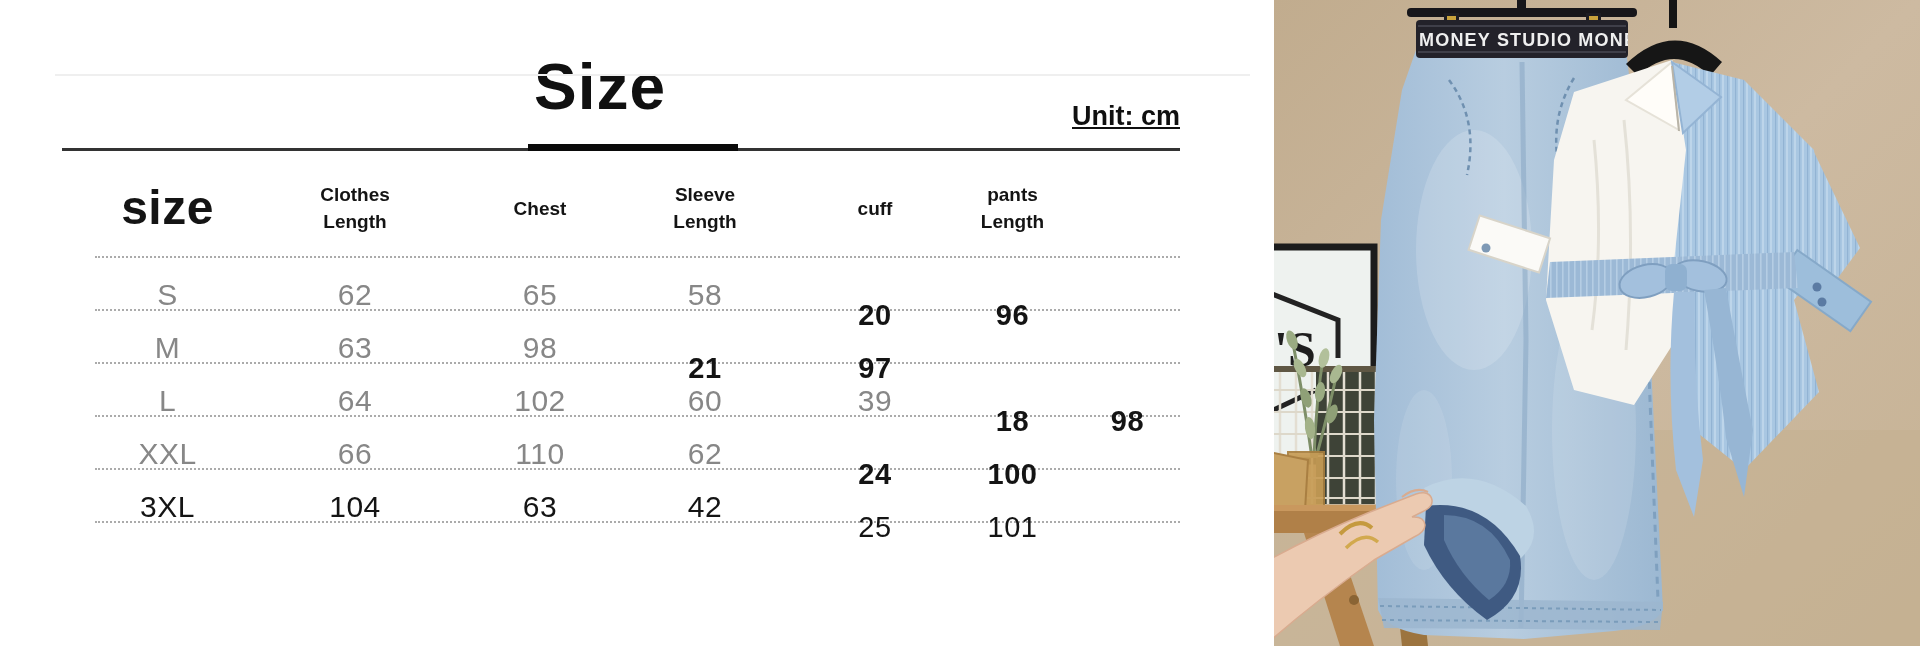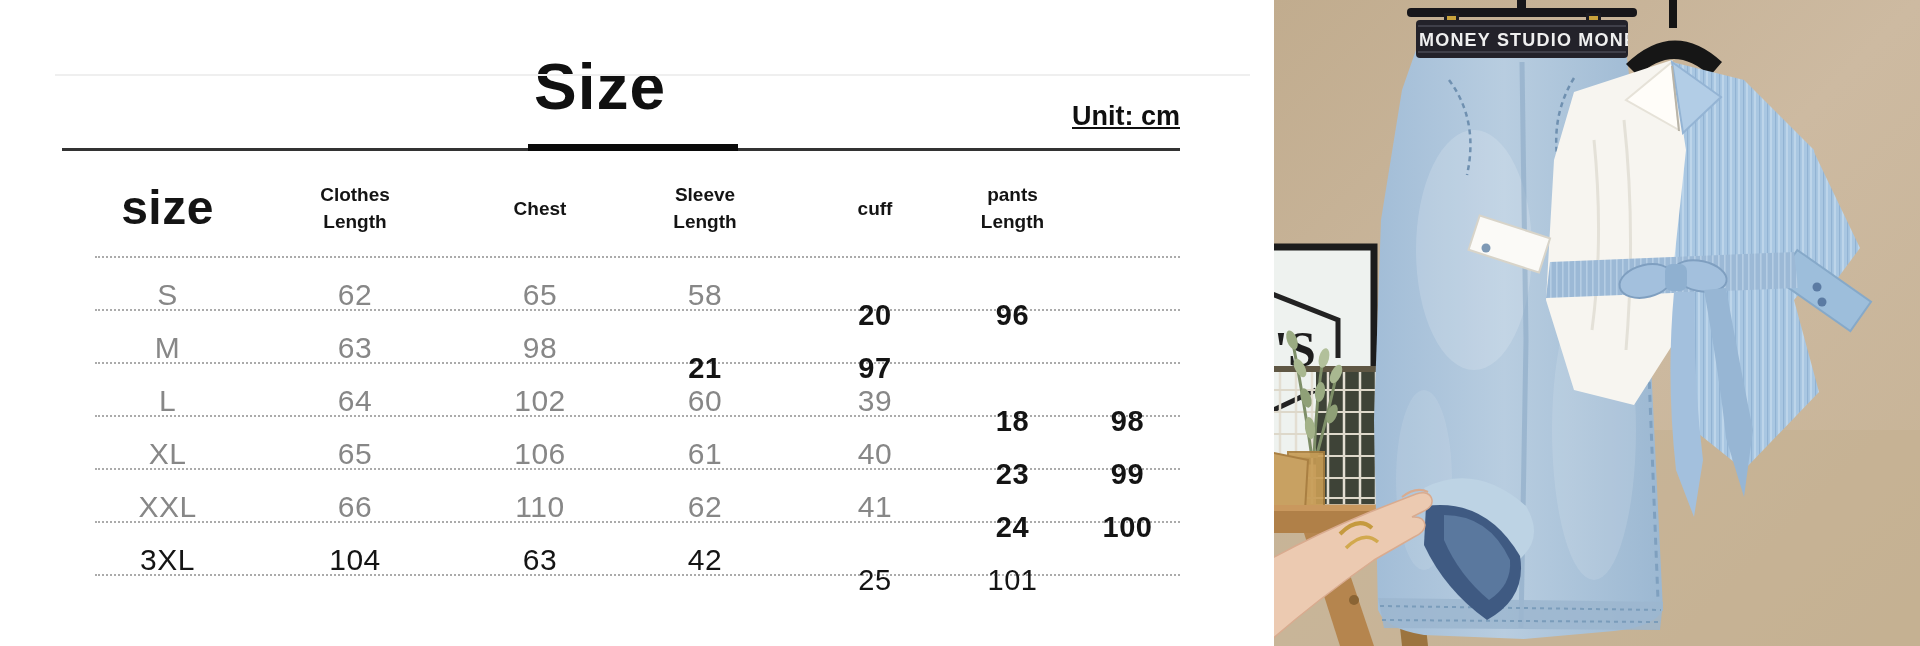--- a/index.html
+++ b/index.html
@@ -100,34 +100,24 @@
       <div class="trow">
         <div class="td">L</div>
         <div class="td">64</div>
         <div class="td">102</div>
         <div class="td">60</div>
         <div class="td">39</div>
         <div class="td td-bold">18</div>
         <div class="td td-bold">98</div>
       </div>
       <div class="trow">
-        <div class="td">XL</div>
-        <div class="td">65</div>
-        <div class="td">106</div>
-        <div class="td">61</div>
-        <div class="td">40</div>
-        <div class="td td-bold">23</div>
-        <div class="td td-bold">99</div>
-      </div>
-      <div class="trow">
         <div class="td">XXL</div>
         <div class="td">66</div>
         <div class="td">110</div>
         <div class="td">62</div>
-        <div class="td">41</div>
         <div class="td td-bold">24</div>
         <div class="td td-bold">100</div>
       </div>
       <div class="trow row-bold">
         <div class="td">3XL</div>
         <div class="td">104</div>
         <div class="td">63</div>
         <div class="td">42</div>
         <div class="td td-bold">25</div>
         <div class="td td-bold">101</div>

